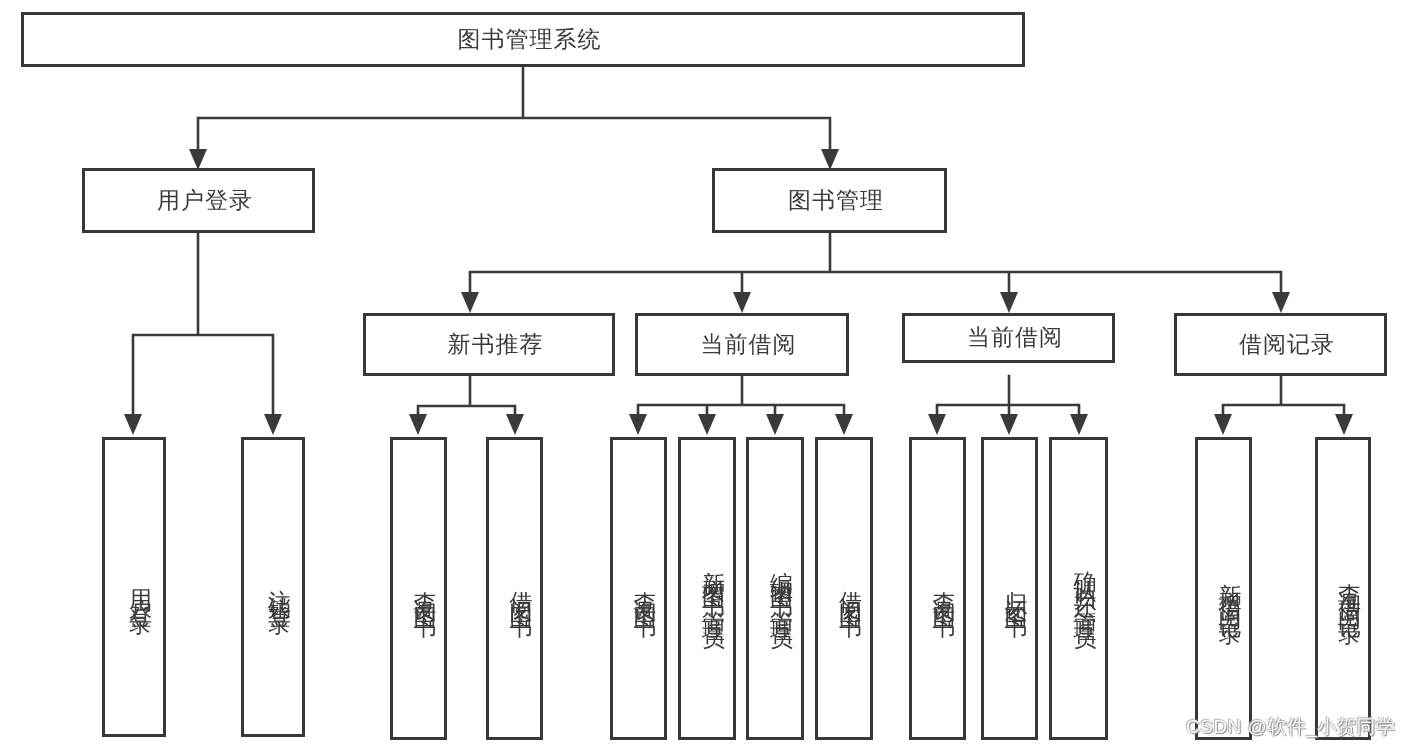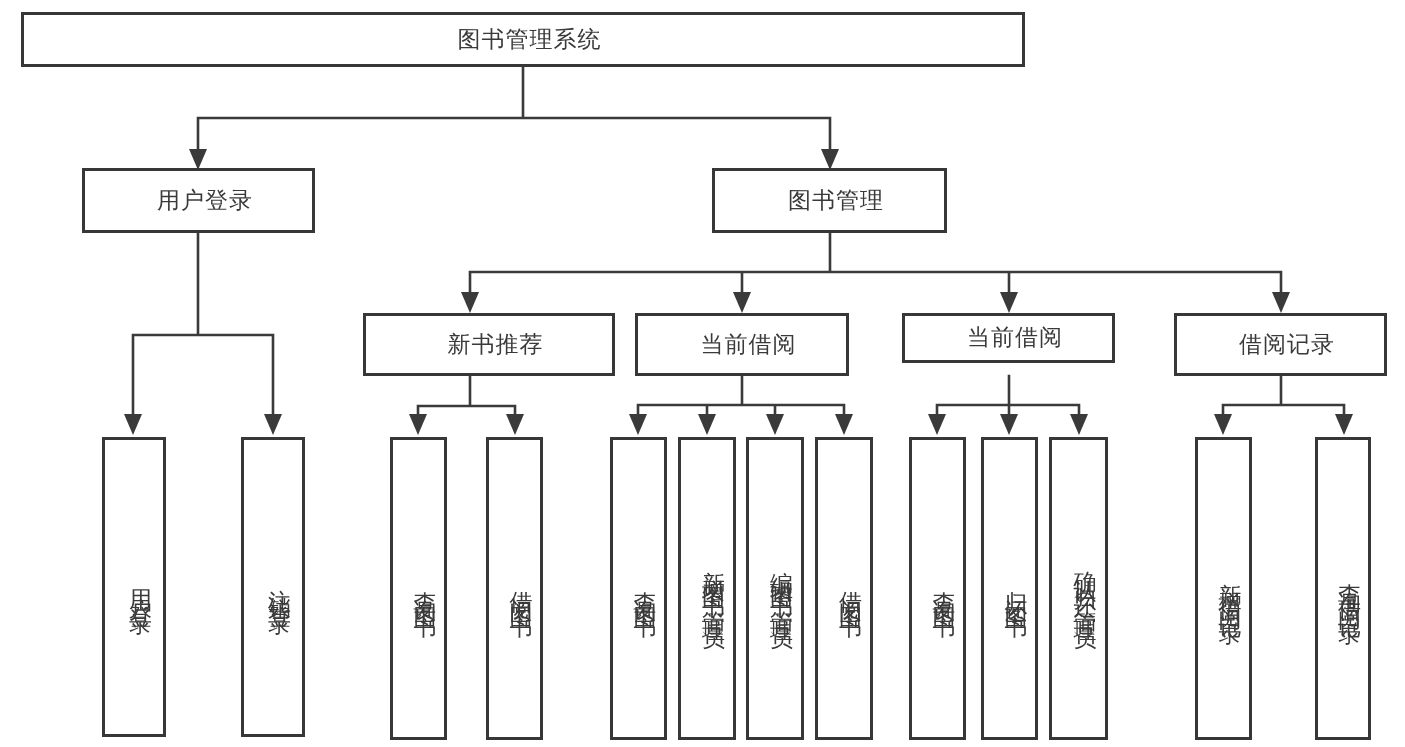--- a/index.html
+++ b/index.html
@@ -169,14 +169,15 @@
     <span class="lbl">确认归还（管理员）</span>
   </div>
 
   <div class="box v" style="left:1195px;top:437px;width:57px;height:303px">
     <span class="lbl">新增借阅记录</span>
   </div>
   <div class="box v" style="left:1315px;top:437px;width:56px;height:303px">
     <span class="lbl">查询借阅记录</span>
   </div>
 
+  <div class="watermark">CSDN @软件_小贺同学</div>
 
 </div>
 
 </body></html>

